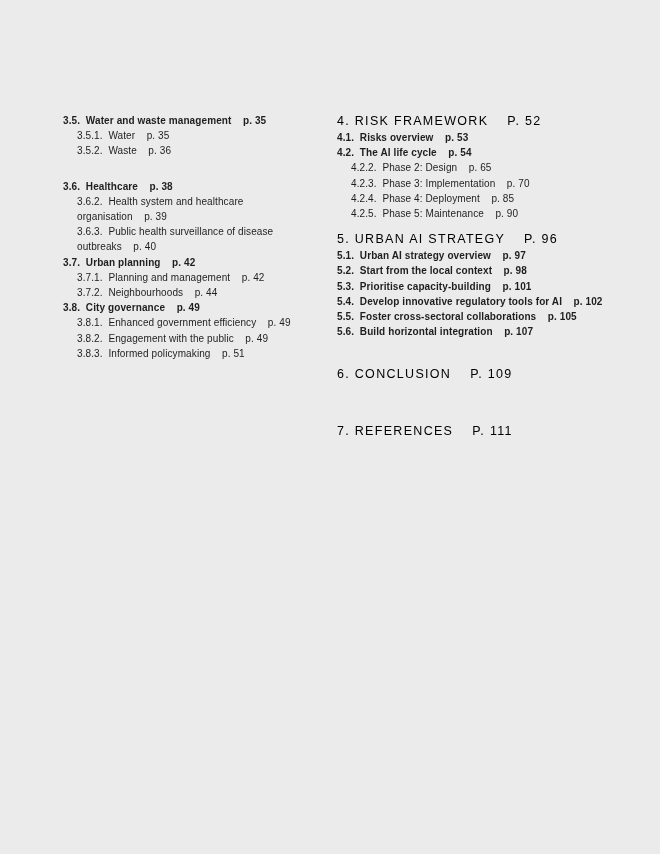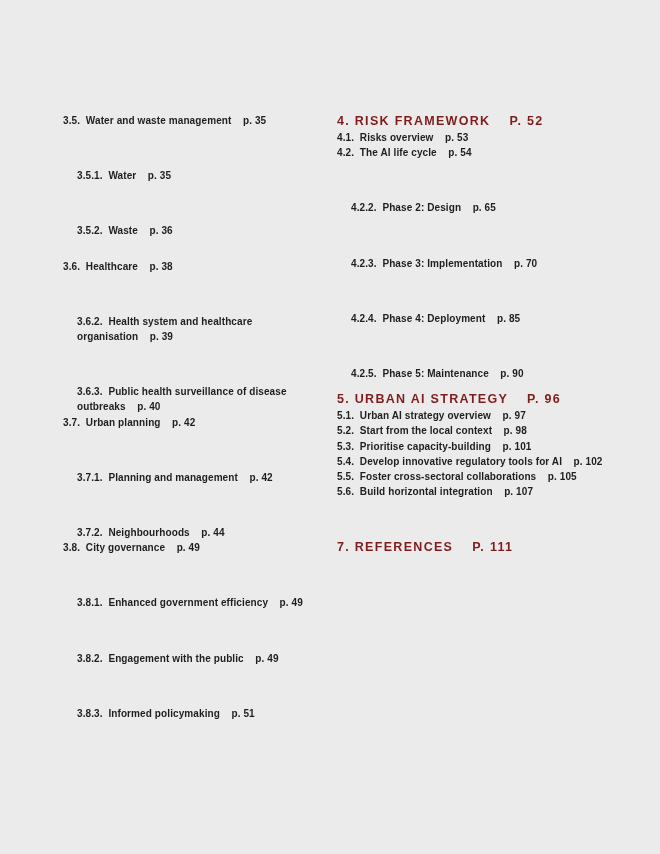--- a/index.html
+++ b/index.html
@@ -31,30 +31,29 @@
     white-space: pre;
     font-size: 10px;
     line-height: 15.2px;
     color: #1e1e1e;
     letter-spacing: 0.1px;
   }
   .entry.section {
     font-weight: 700;
   }
   .entry.sub {
-    font-weight: 700;
+    font-weight: 400;
     padding-left: 14px;
-    margin-top: 40px;
   }
   .entry.heading {
-    font-weight: 700;
+    font-weight: 400;
     font-size: 12.5px;
     line-height: 17px;
     letter-spacing: 1.3px;
-    color: #7f1d1d;
+    color: #000000;
   }
 </style>
 </head>
 <body>
 
 <div class="page">
   <div class="toc-col toc-col-left" id="toc-left">
       <div class="entry section">3.5.  Water and waste management    p. 35</div>
       <div class="entry sub">3.5.1.  Water    p. 35</div>
       <div class="entry sub">3.5.2.  Waste    p. 36</div>
@@ -79,15 +78,16 @@
       <div class="entry sub">4.2.3.  Phase 3: Implementation    p. 70</div>
       <div class="entry sub">4.2.4.  Phase 4: Deployment    p. 85</div>
       <div class="entry sub">4.2.5.  Phase 5: Maintenance    p. 90</div>
       <div class="entry heading" style="margin-top: 10px;">5. URBAN AI STRATEGY    P. 96</div>
       <div class="entry section">5.1.  Urban AI strategy overview    p. 97</div>
       <div class="entry section">5.2.  Start from the local context    p. 98</div>
       <div class="entry section">5.3.  Prioritise capacity-building    p. 101</div>
       <div class="entry section">5.4.  Develop innovative regulatory tools for AI    p. 102</div>
       <div class="entry section">5.5.  Foster cross-sectoral collaborations    p. 105</div>
       <div class="entry section">5.6.  Build horizontal integration    p. 107</div>
+      <div class="entry heading" style="margin-top: 27px;">6. CONCLUSION    P. 109</div>
       <div class="entry heading" style="margin-top: 40px;">7. REFERENCES    P. 111</div>
     </div>
 </div>
 
 </body></html>

